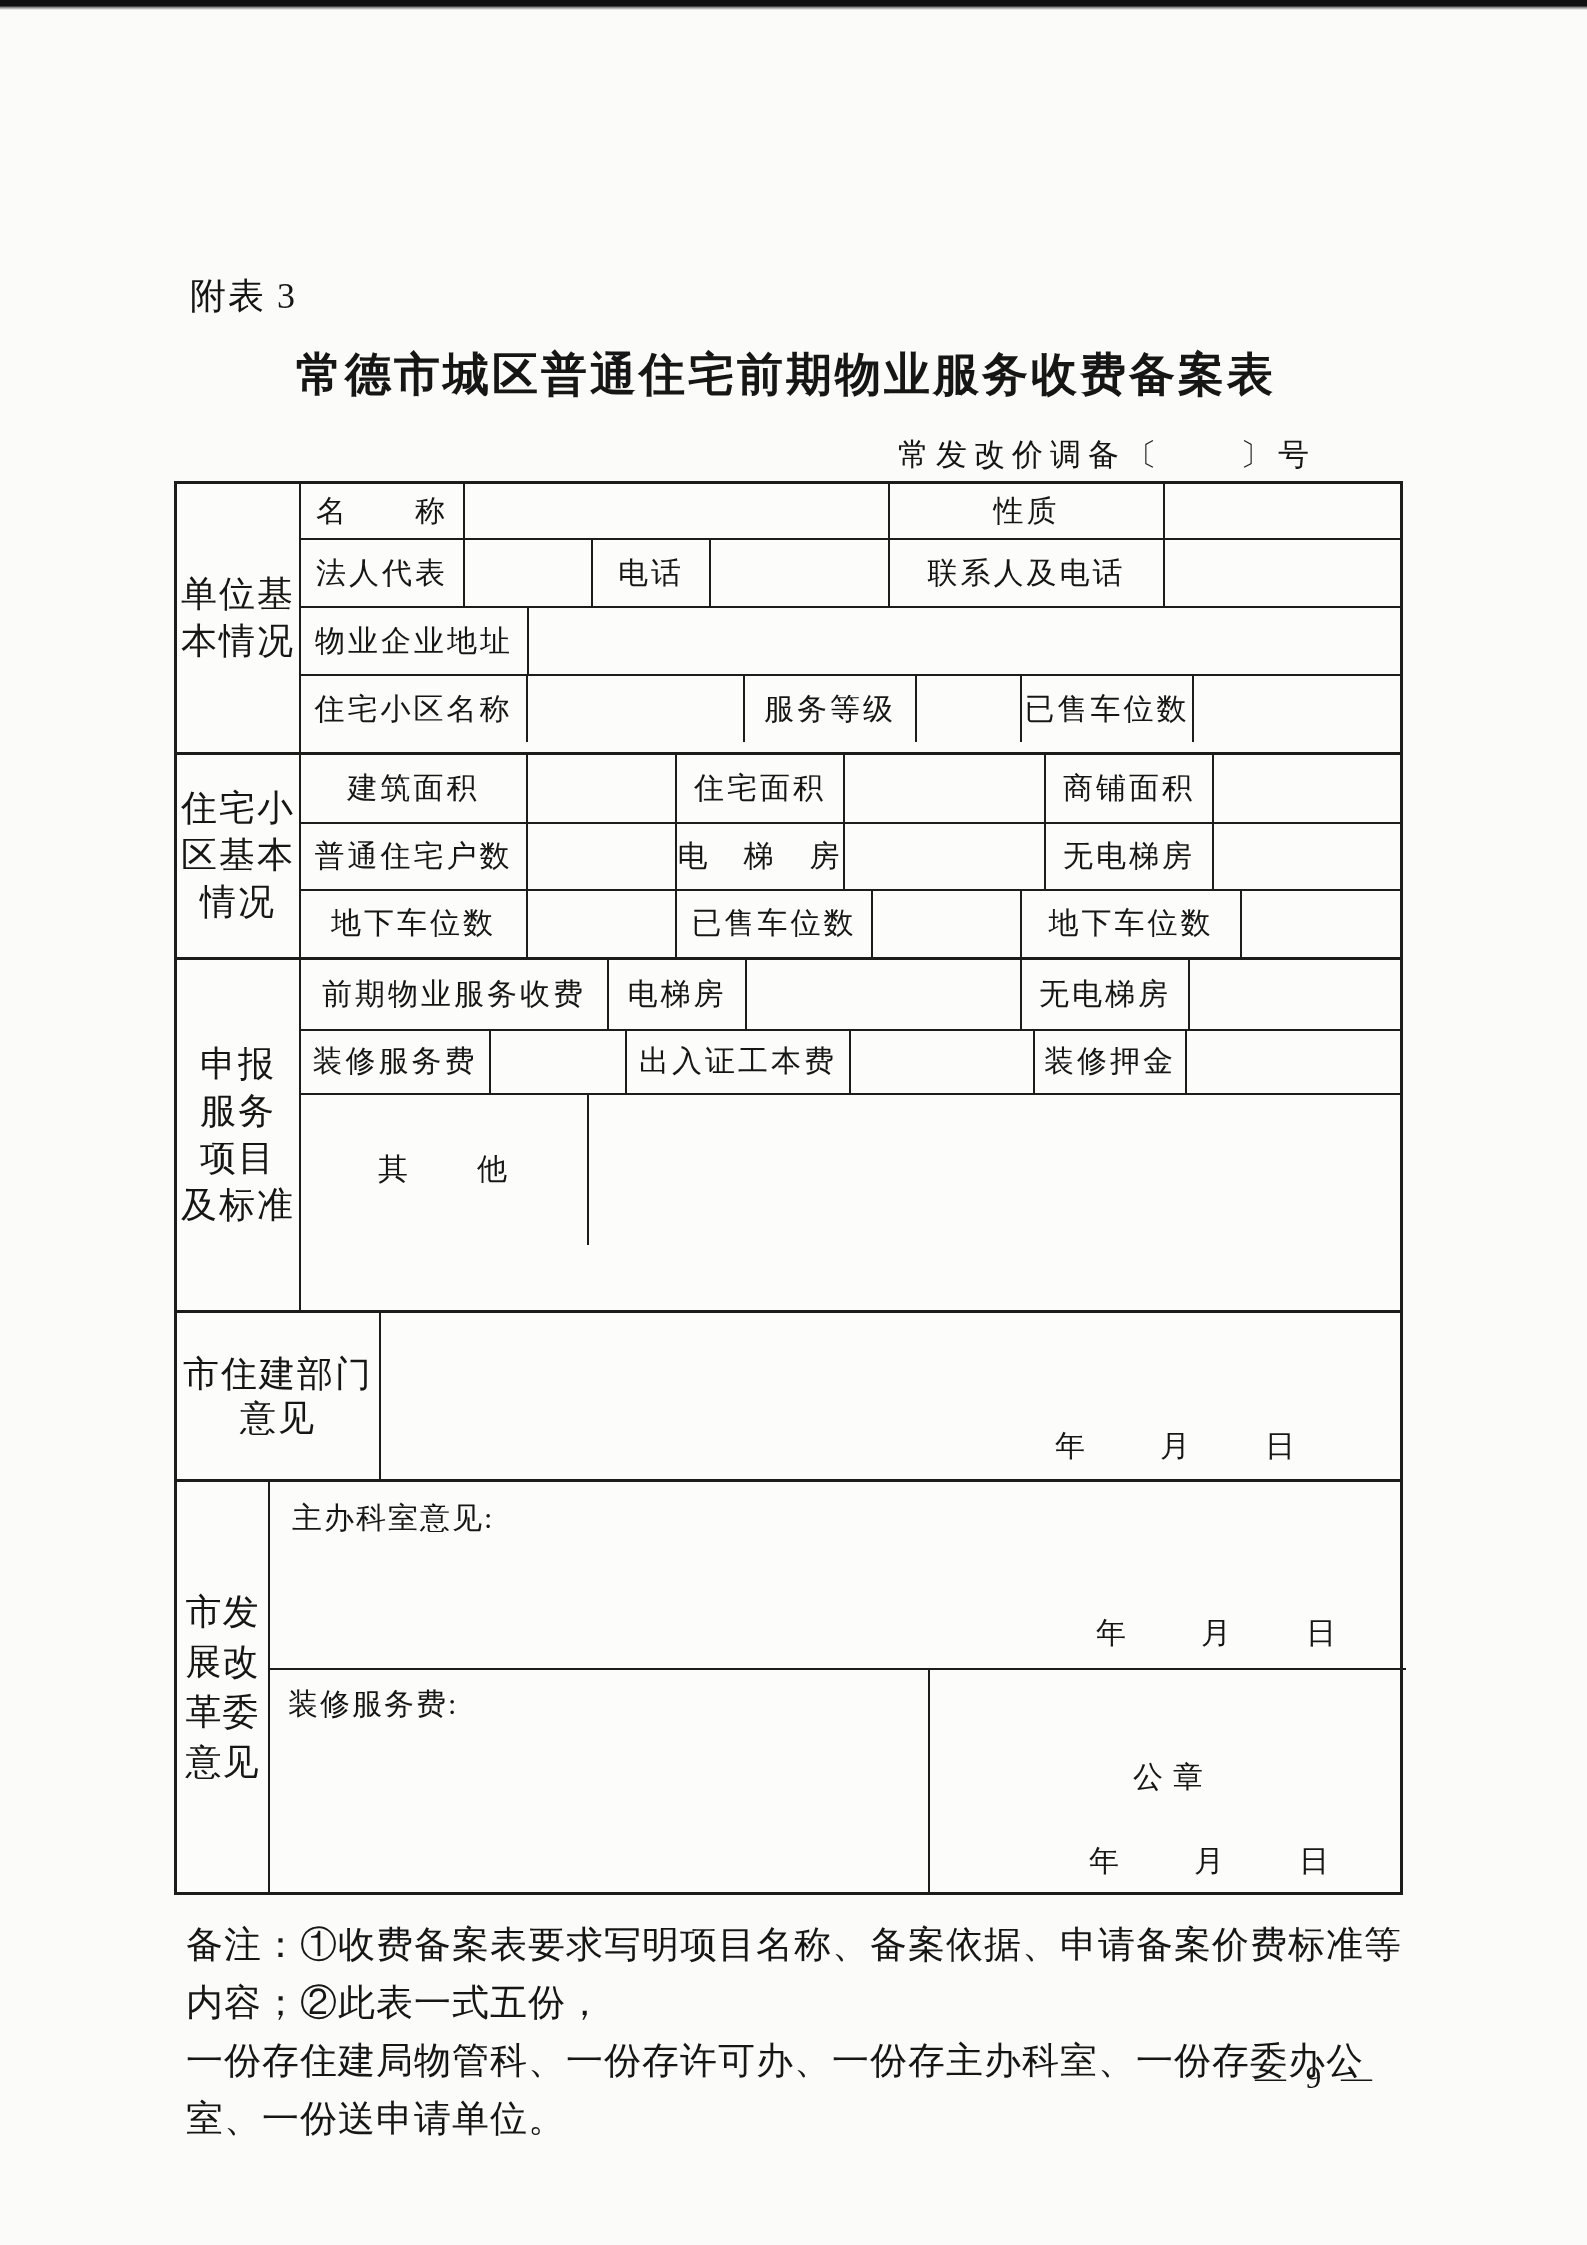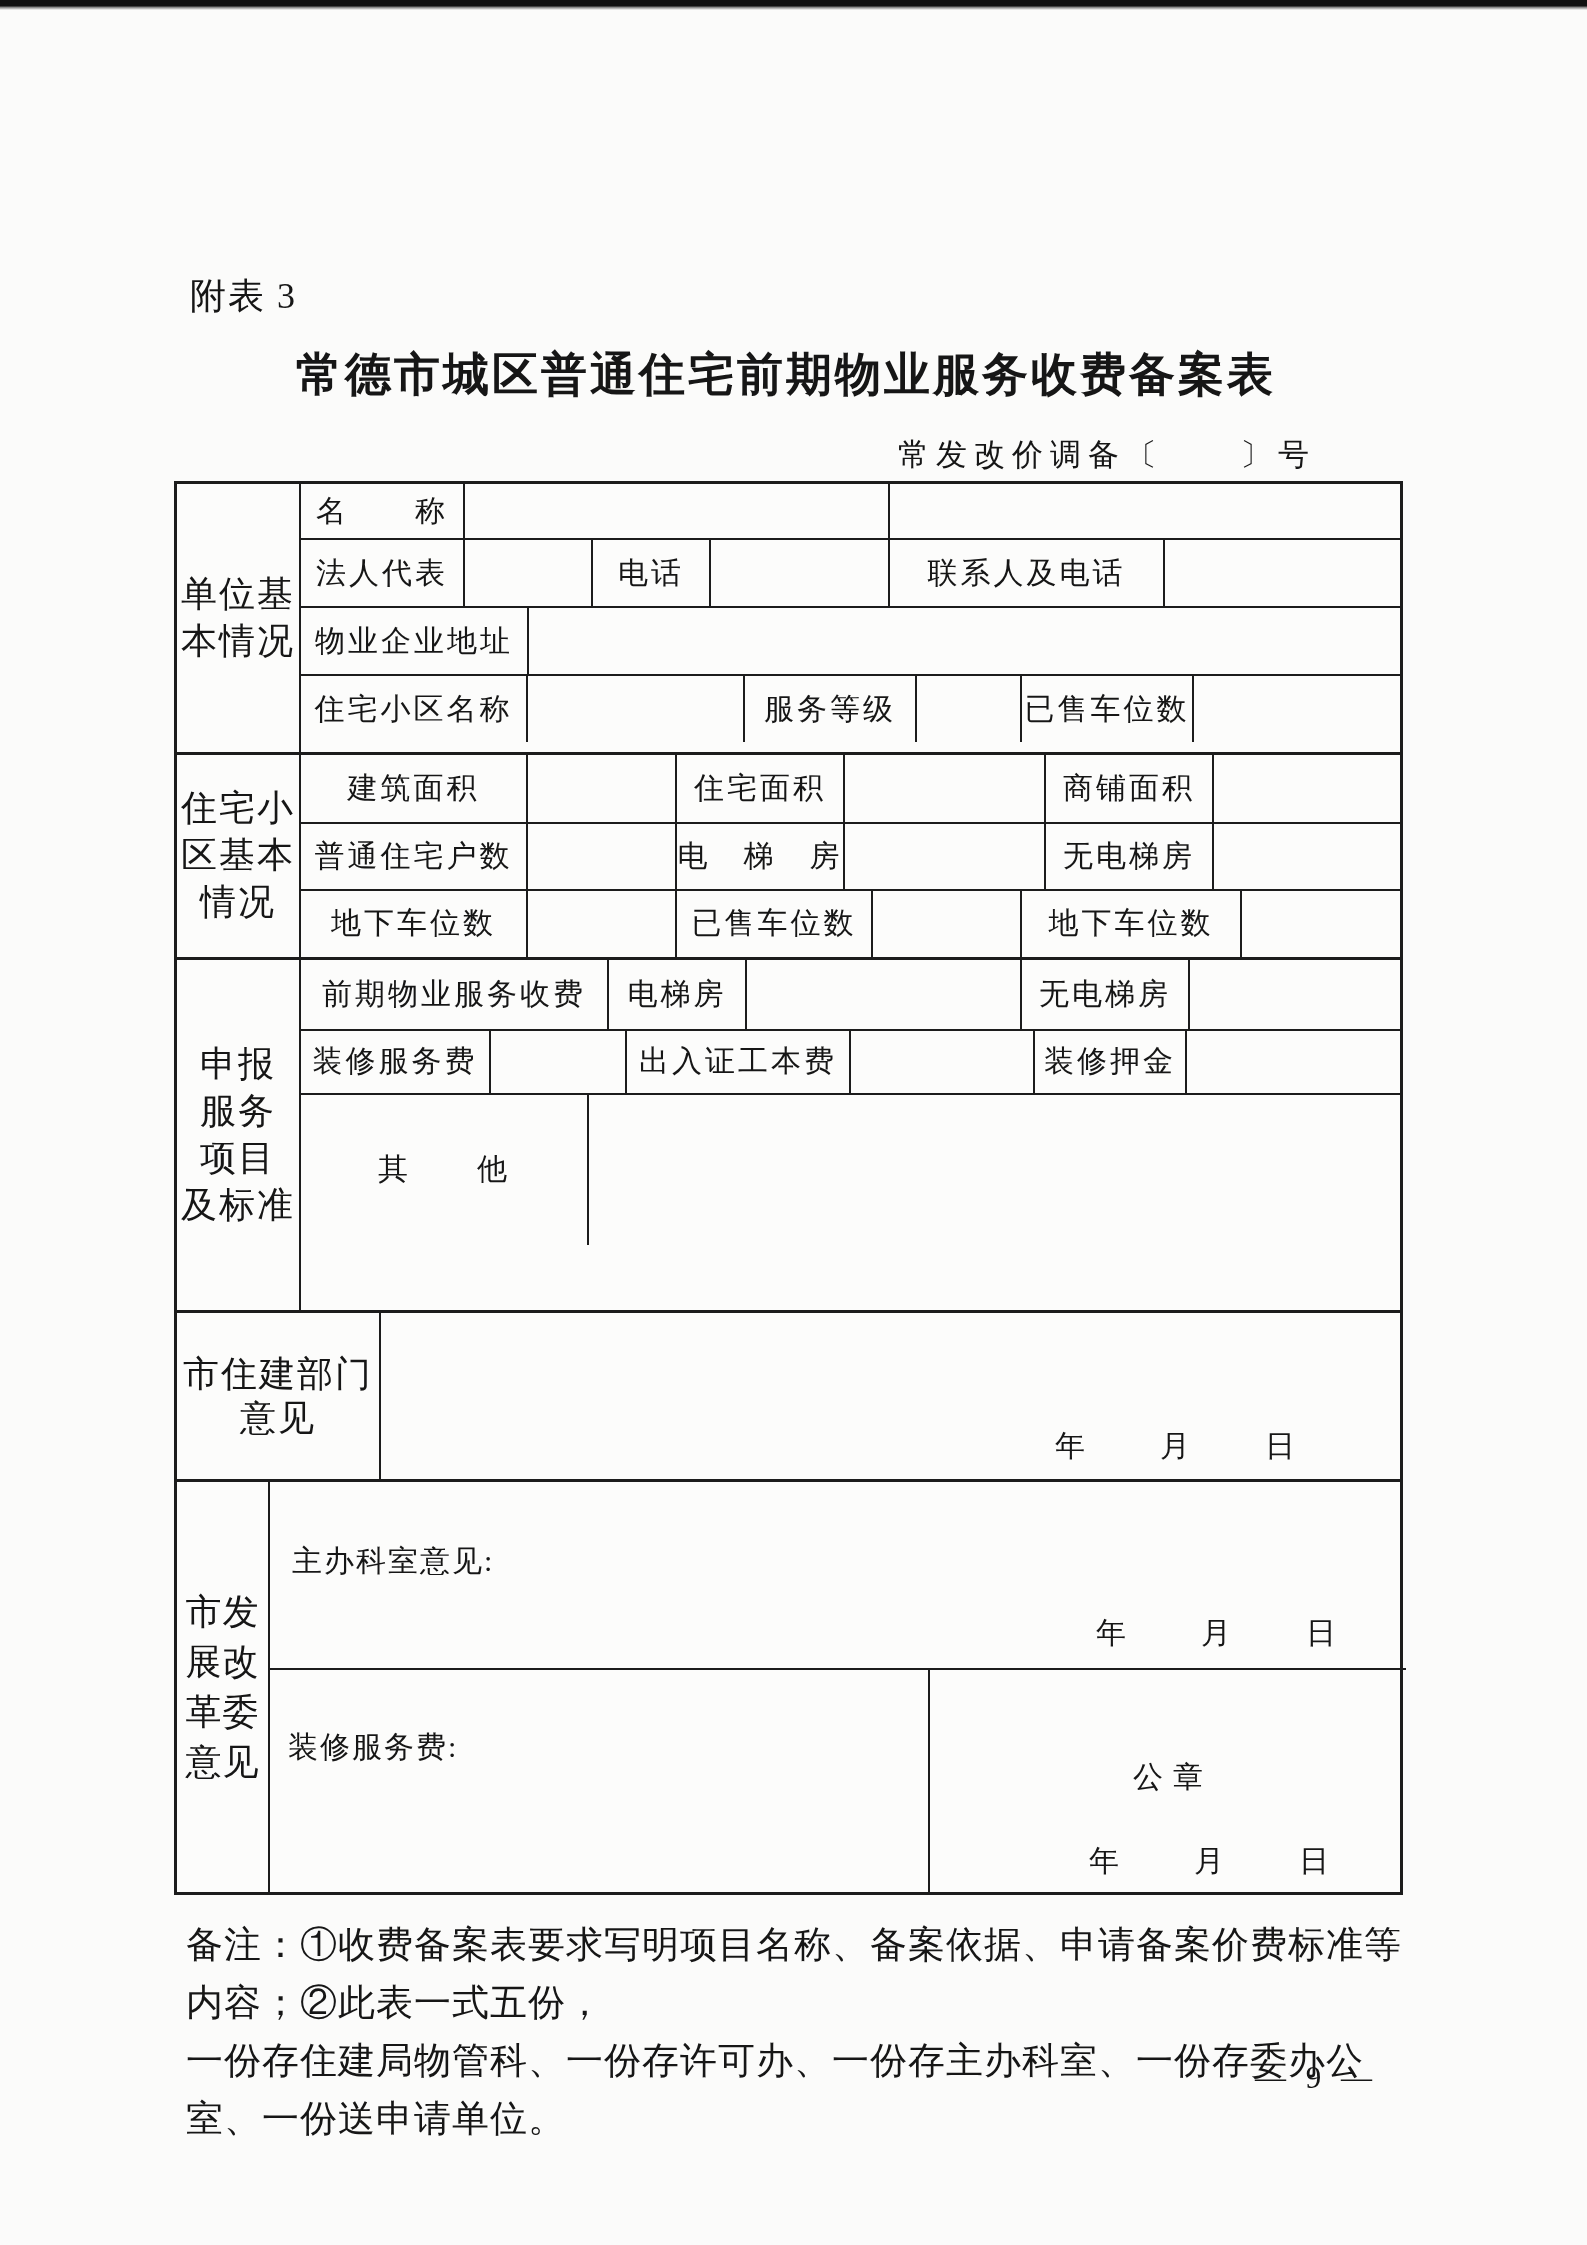--- a/index.html
+++ b/index.html
@@ -52,21 +52,21 @@
     flex-shrink: 0;
     font-size: 30px; letter-spacing: 3px;
     white-space: nowrap; overflow: hidden;
   }
   .cell + .cell { border-left: 2px solid #1c1c1c; }
   .cell.grow { flex: 1 1 auto; }
   .opinion-cell {
     flex: 1; position: relative;
     font-size: 30px; letter-spacing: 2px;
   }
-  .opinion-label { position: absolute; left: 22px; top: 16px; margin-top: 43px; }
+  .opinion-label { position: absolute; left: 22px; top: 16px; }
   .date-line { position: absolute; font-size: 30px; letter-spacing: 5px; white-space: nowrap; }
   .seal-cell { position: relative; flex-shrink: 0; font-size: 30px; }
   .seal-text {
     position: absolute; left: 50%; top: 50%;
     transform: translate(-50%, -58%);
     letter-spacing: 10px; padding-left: 10px;
   }
   .notes {
     position: absolute; left: 186px; top: 1916px; width: 1240px;
     font-size: 37px; line-height: 58px; letter-spacing: 1px;
@@ -87,20 +87,21 @@
 
 <div class="form-table">
 
   <div class="section" style="height:272px">
     <div class="sec-header" style="width:124px">单位基
 本情况</div>
     <div class="sec-rows">
       <div class="row" style="height:54px">
         <div class="cell" style="width:162px">名　　称</div>
         <div class="cell" style="width:425px"></div>
+        <div class="cell" style="width:275px">性质</div>
         <div class="cell grow"></div>
       </div>
       <div class="row" style="height:68px">
         <div class="cell" style="width:162px">法人代表</div>
         <div class="cell" style="width:128px"></div>
         <div class="cell" style="width:118px">电话</div>
         <div class="cell" style="width:179px"></div>
         <div class="cell" style="width:275px">联系人及电话</div>
         <div class="cell grow"></div>
       </div>

